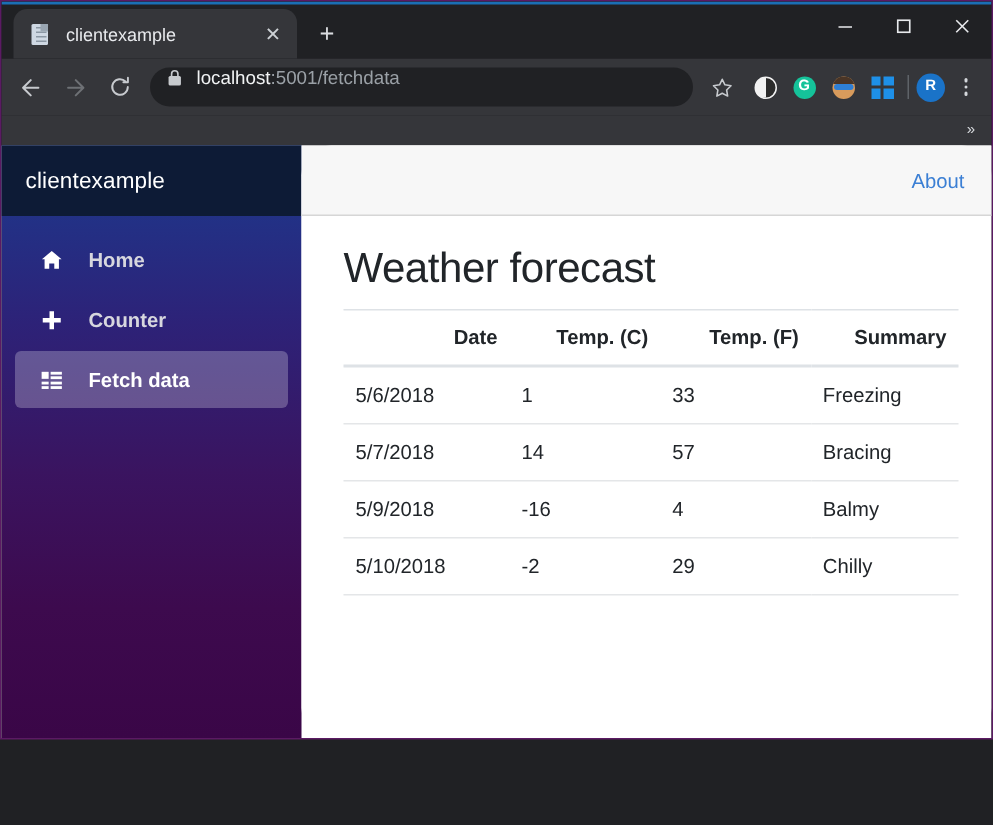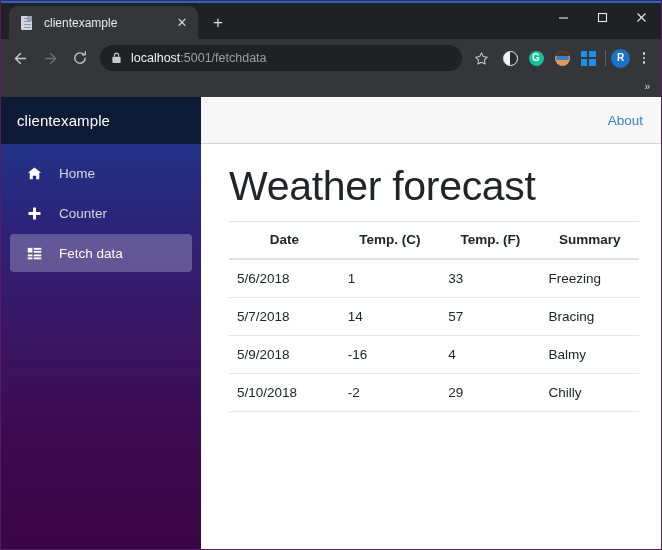--- a/index.html
+++ b/index.html
@@ -8,21 +8,21 @@
     width: 662px;
     height: 550px;
     overflow: hidden;
     font-family: "Liberation Sans", sans-serif;
     background: #202124;
   }
 
   
   .browser-window {
     width: 662px;
-    height: 550px;
+    height: 493px;
     position: relative;
     background: #202124;
     border: 1px solid #5b1a63;
     overflow: hidden;
   }
 
   
   .tab-strip {
     height: 38px;
     background: #202124;
@@ -139,21 +139,21 @@
     border-radius: 50%;
     flex: 0 0 30px;
   }
   .nav-btn.disabled { color: #6e7175; }
   .omnibox {
     flex: 1;
     height: 26px;
     background: #202124;
     border-radius: 13px;
     display: flex;
-    align-items: center;
+    align-items: flex-start;
     padding: 0 10px;
     margin: 0 6px 0 5px;
     min-width: 0;
   }
   .lock-icon {
     width: 13px; height: 13px;
     flex: 0 0 13px;
     margin-right: 8px;
     color: #c7cace;
     display: flex;
@@ -306,20 +306,21 @@
     align-items: center;
     padding-left: 16px;
   }
   .brand-text {
     color: #fff;
     font-size: 15px;
     letter-spacing: .1px;
   }
   .nav-list {
     padding-top: 8px;
+    font-weight: bold;
   }
   .nav-item {
     height: 38px;
     margin: 2px 9px;
     border-radius: 4px;
     display: flex;
     align-items: center;
     padding-left: 16px;
     color: #d7d7de;
     font-size: 13.5px;
@@ -362,40 +363,40 @@
     color: #3b7fd4;
     font-size: 13.5px;
     text-decoration: none;
   }
   .content {
     flex: 1;
     padding: 18px 22px 0 28px;
     overflow: hidden;
   }
   .page-title {
-    font-size: 41px;
+    font-size: 28px;
     font-weight: normal;
     color: #212529;
     letter-spacing: -0.3px;
     line-height: 1.2;
     margin-bottom: 10px;
   }
   .page-subtitle {
     font-size: 13.5px;
     color: #212529;
     margin-bottom: 14px;
   }
   table.forecast {
     width: 100%;
     border-collapse: collapse;
     font-size: 13.5px;
     color: #212529;
   }
   table.forecast th {
-    text-align: center;
+    text-align: right;
     font-weight: bold;
     padding: 10px 8px 11px 8px;
     border-bottom: 2px solid #dee2e6;
     border-top: 1px solid #dee2e6;
     white-space: nowrap;
   }
   table.forecast td {
     padding: 11px 8px;
     border-bottom: 1px solid #e4e6e8;
     white-space: nowrap;

